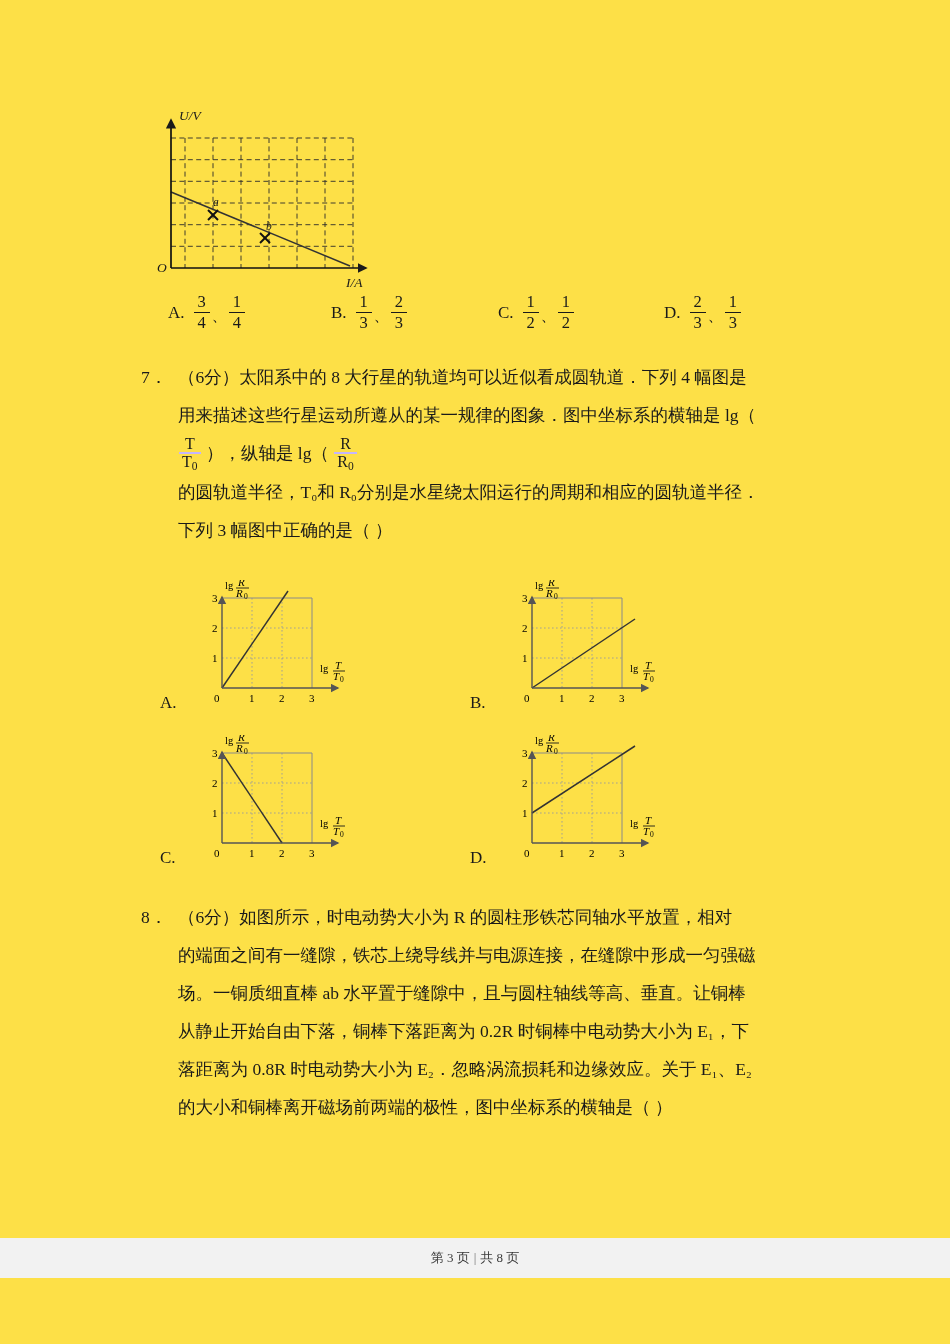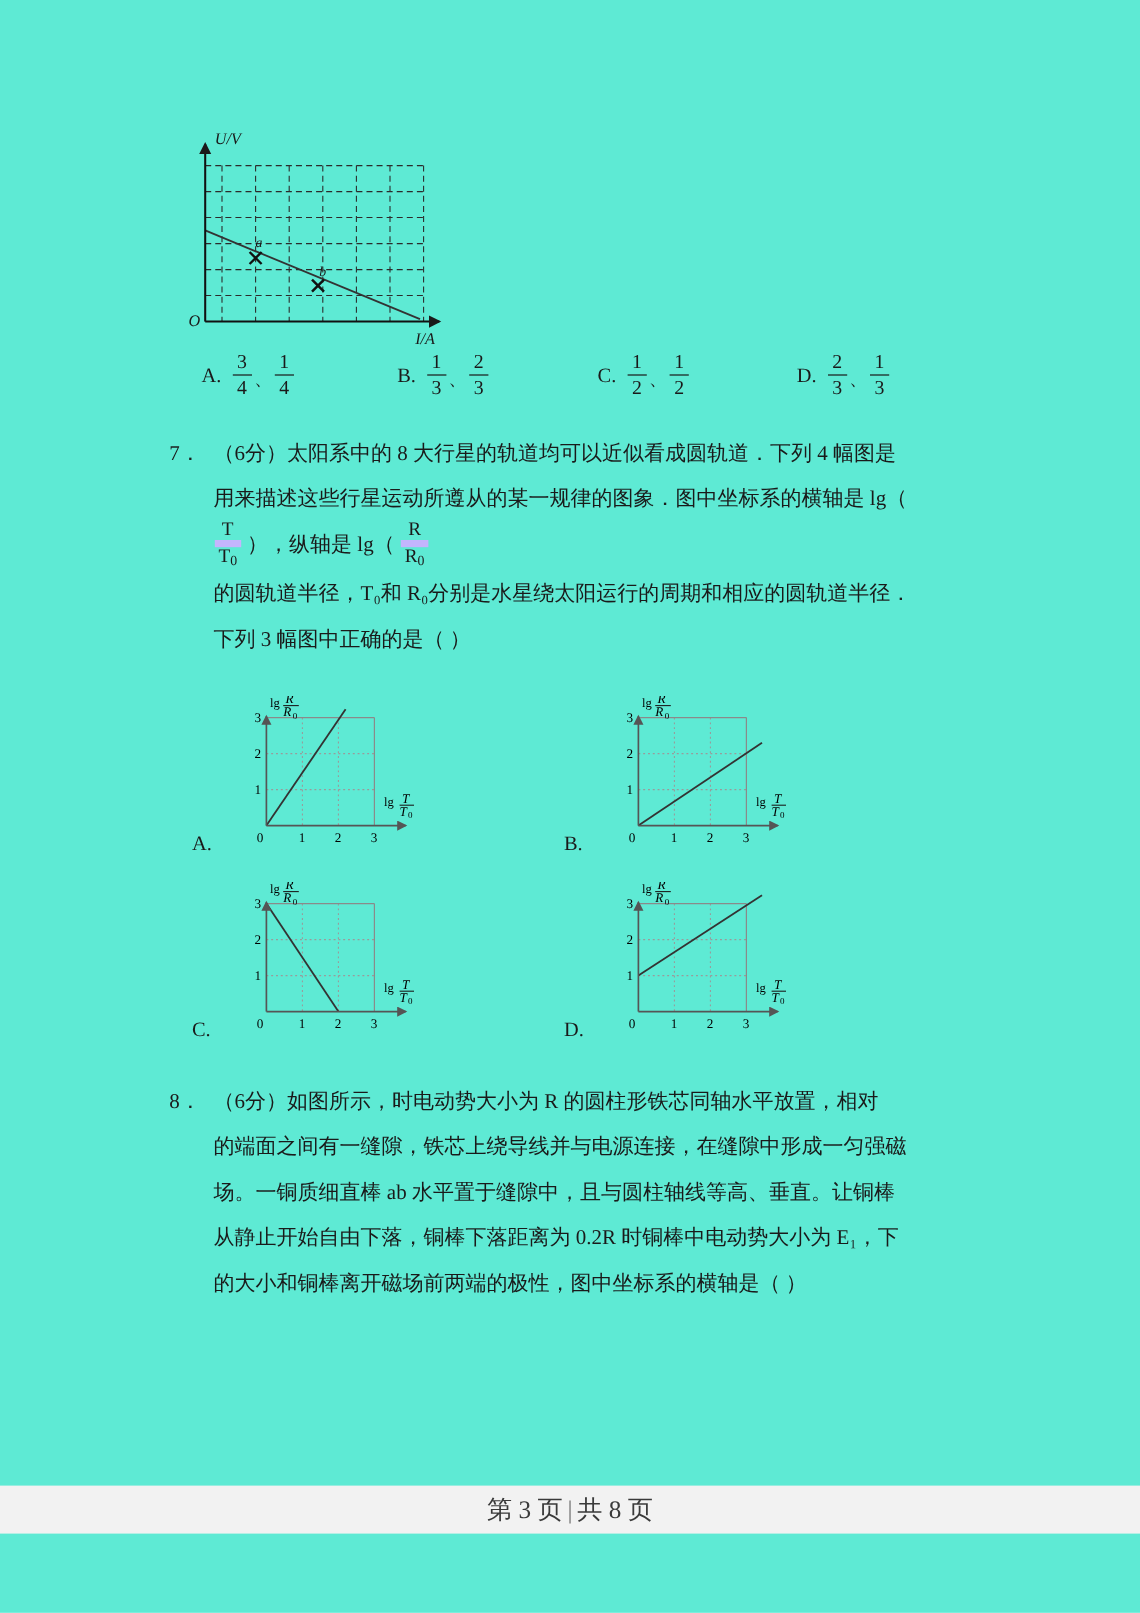--- a/index.html
+++ b/index.html
@@ -13,21 +13,21 @@
     height: 1344px;
     position: relative;
     font-family: "Liberation Serif", "DejaVu Serif", serif;
     color: #1a1a1a;
     overflow: hidden;
   }
   .page {
     position: relative;
     width: 950px;
     height: 1344px;
-    background: #5eead4;
+    background: #fde047;
   }
   .qnum {
     position: absolute;
     left: 141px;
     font-size: 17.5px;
     line-height: 38px;
   }
   .qbody {
     position: absolute;
     left: 178px;
@@ -45,21 +45,21 @@
     flex-direction: column;
     align-items: center;
     vertical-align: middle;
     line-height: 1.05;
     font-size: 16px;
     margin: 0 1px;
     position: relative;
     top: -1px;
   }
   .frac .num { padding: 0 3px; }
-  .frac .den { padding: 0 3px; border-top: 6px solid #c4b5fd; font-family: Liberation Serif, serif; }
+  .frac .den { padding: 0 3px; border-top: 2px solid #c4b5fd; font-family: Liberation Serif, serif; }
   .sub { font-size: 0.72em; vertical-align: -0.25em; }
 
   
   .choices {
     position: absolute;
     left: 168px;
     top: 293px;
     width: 650px;
     height: 50px;
   }
@@ -118,21 +118,21 @@
     height: 40px;
     background: #f2f2f2;
   }
   .footer .ftext {
     position: absolute;
     left: 0;
     top: 0;
     width: 950px;
     text-align: center;
     line-height: 40px;
-    font-size: 21px;
+    font-size: 13px;
     color: #3a3a3a;
   }
   .footer .fpipe { margin: 0 4px; color: #777; }
 
   svg { display: block; }
   svg text { font-family: "Liberation Serif", "DejaVu Serif", serif; }
 </style>
 </head>
 <body>
 
@@ -434,20 +434,21 @@
       </div>
     </div>
   </div>
 
   <div class="qnum" style="top:898px;">8．</div>
   <div class="qbody" style="top:898px;">
     <p><span>（6分）</span><span>如图所示，时电动势大小为 R 的圆柱形铁芯同轴水平放置，相对</span></p>
     <p>的端面之间有一缝隙，铁芯上绕导线并与电源连接，在缝隙中形成一匀强磁</p>
     <p>场。一铜质细直棒 ab 水平置于缝隙中，且与圆柱轴线等高、垂直。让铜棒</p>
     <p>从静止开始自由下落，铜棒下落距离为 0.2R 时铜棒中电动势大小为 E₁，下</p>
+    <p>落距离为 0.8R 时电动势大小为 E₂．忽略涡流损耗和边缘效应。关于 E₁、E₂</p>
     <p>的大小和铜棒离开磁场前两端的极性，图中坐标系的横轴是（        ）</p>
   </div>
 
   <div class="footer">
     <div class="ftext">
       <span>第 3 页</span><span class="fpipe">|</span><span>共 8 页</span>
     </div>
   </div>
 
 </div>

